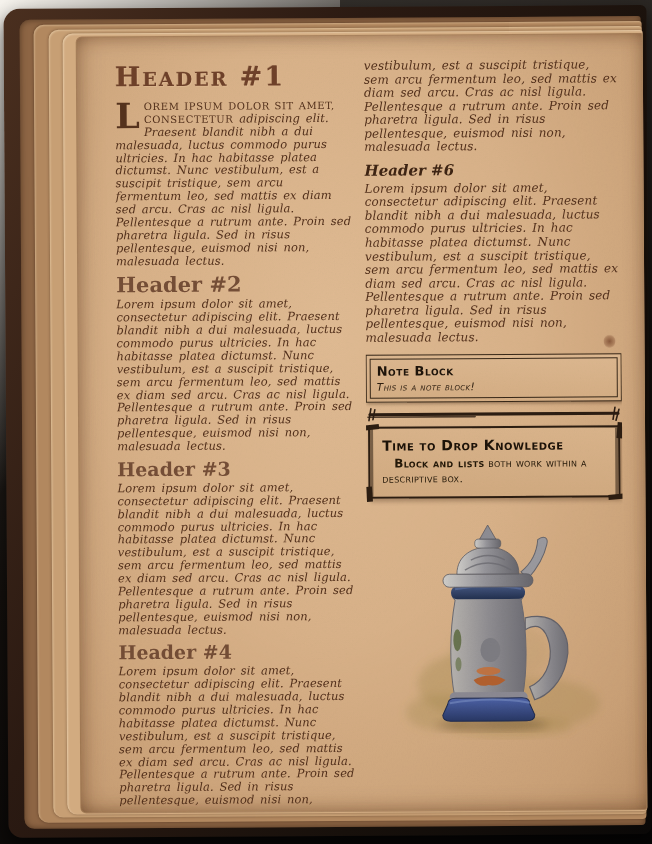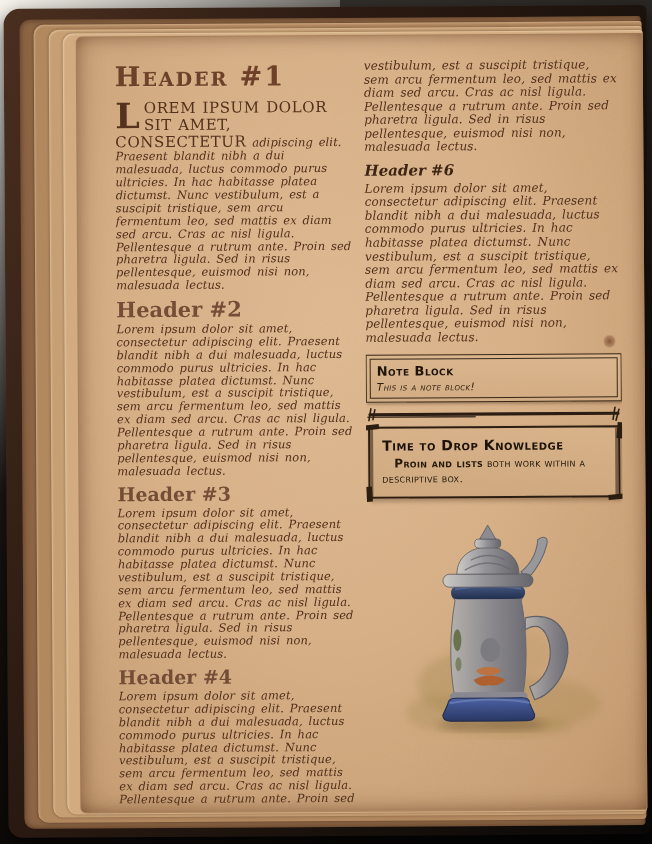--- a/index.html
+++ b/index.html
@@ -66,21 +66,21 @@
   .h4{font-size:19px;}
   .h6{
     font-family:"DejaVu Serif",serif;font-style:italic;font-weight:700;
     font-size:15px;color:#3e2413;margin:9px 0 4px 0;line-height:1;
   }
   .dropcap{
     float:left;font-style:normal;font-family:"DejaVu Serif",serif;font-weight:700;
     font-size:35px;line-height:.78;padding:2px 4px 0 0;color:#553categories21d;color:#55321d;
   }
   .firstline{
-    text-transform:uppercase;font-style:normal;font-size:15px;letter-spacing:.6px;word-spacing:1px;
+    text-transform:uppercase;font-style:normal;font-size:10px;letter-spacing:.6px;word-spacing:1px;
   }
   
   .note{
     margin:10px 0 2px 0;padding:8px 10px 9px 10px;
     background:linear-gradient(180deg,#ddb890 0%,#d5ae84 100%);
     border:1.5px solid #382818;outline:1px solid #382818;outline-offset:-5px;
     box-shadow:1px 2px 3px rgba(50,25,10,.3);
   }
   .note-title{
     font-family:"DejaVu Sans",sans-serif;font-variant:small-caps;font-weight:700;
@@ -167,21 +167,21 @@
             <path d="M251 2 L249 14 M255 4 L252 15" stroke="#2c1d12" stroke-width="1.6" stroke-linecap="round"></path>
           </svg>
         </div>
 
         <div class="desc-box">
           <span class="corner tl"></span>
           <span class="corner tr"></span>
           <span class="corner bl"></span>
           <span class="corner br"></span>
           <div class="desc-title">Time to Drop Knowledge</div>
-          <div class="desc-line indent"><span class="lead">Proin and lists</span><span> both work within a descriptive box.</span></div>
+          <div class="desc-line indent"><span class="lead">Block and lists</span><span> both work within a descriptive box.</span></div>
         </div>
 
         <svg class="stein" width="214" height="218" viewBox="0 0 214 218">
           <defs>
             <linearGradient id="pewter" x1="0" y1="0" x2="1" y2="0">
               <stop offset="0" stop-color="#cfcdc9"></stop>
                 <stop offset=".45" stop-color="#96959a"></stop>
                 <stop offset="1" stop-color="#67666c"></stop>
             </linearGradient>
             <linearGradient id="stone" x1="0" y1="0" x2="1" y2="0">

